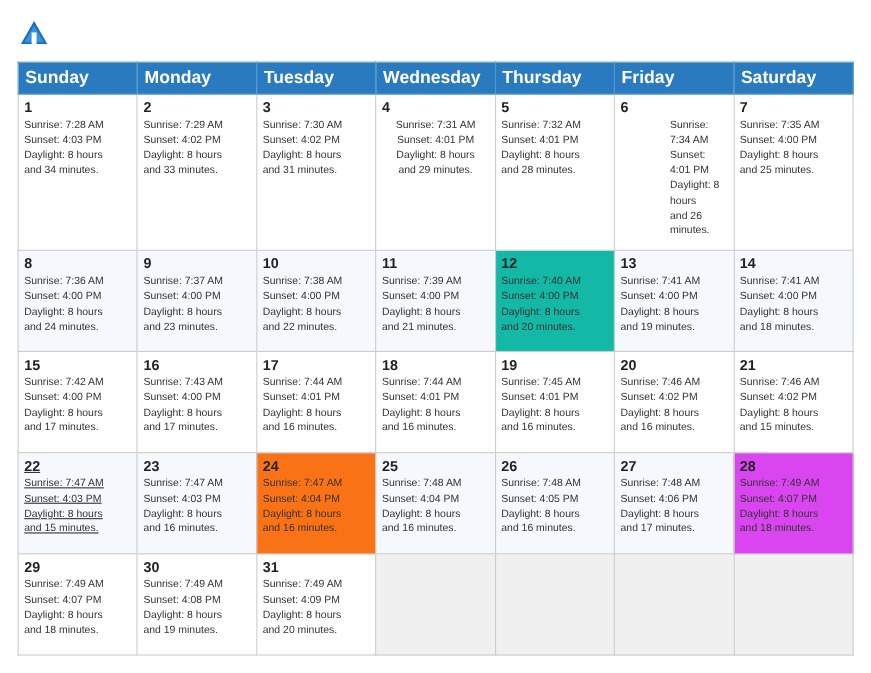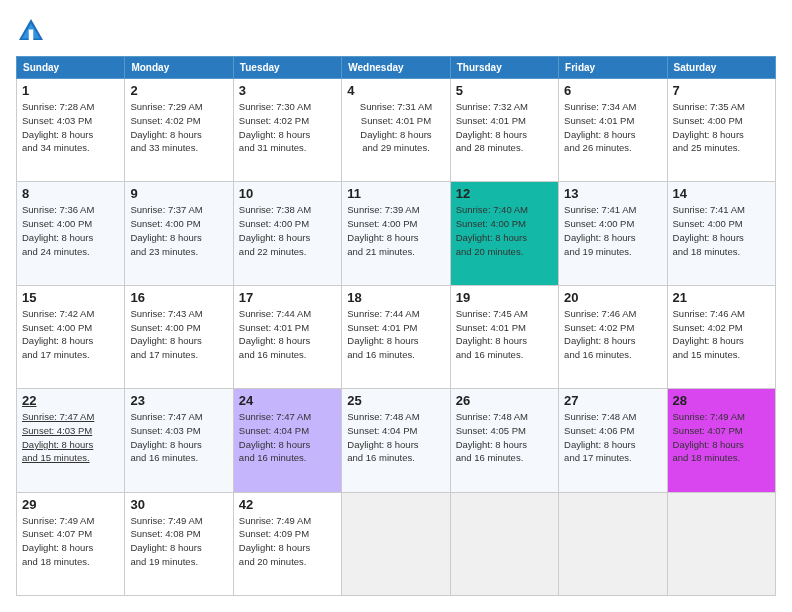--- a/index.html
+++ b/index.html
@@ -56,21 +56,21 @@
     .calendar {
       flex: 1;
       border: 1px solid #ccc;
       border-collapse: collapse;
       width: 100%;
       table-layout: fixed;
     }
     .calendar th {
       background: #2a7abf;
       color: #fff;
-      font-size: 10px;
+      font-size: 16px;
       font-weight: bold;
       text-align: left;
       padding: 5px 6px;
       border: 1px solid #5599cc;
     }
     .calendar td {
       border: 1px solid #ccc;
       vertical-align: top;
       padding: 4px 5px;
       font-size: 10px;
@@ -163,21 +163,21 @@
           </td>
           <td>
             <span class="day-num">5</span>
             <div class="day-info" style="white-space: pre-line;">Sunrise: 7:32 AM
 Sunset: 4:01 PM
 Daylight: 8 hours
 and 28 minutes.</div>
           </td>
           <td>
             <span class="day-num">6</span>
-            <div class="day-info" style="white-space: pre-line;">Sunrise: 7:34 AM
+            <div class="day-info" style="white-space: pre-line; margin-left: 45px;">Sunrise: 7:34 AM
 Sunset: 4:01 PM
 Daylight: 8 hours
 and 26 minutes.</div>
           </td>
           <td>
             <span class="day-num">7</span>
             <div class="day-info" style="white-space: pre-line;">Sunrise: 7:35 AM
 Sunset: 4:00 PM
 Daylight: 8 hours
 and 25 minutes.</div>
@@ -293,21 +293,21 @@
 Daylight: 8 hours
 and 15 minutes.</div>
           </td>
           <td style="background: rgb(245, 248, 252);">
             <span class="day-num">23</span>
             <div class="day-info" style="white-space: pre-line;">Sunrise: 7:47 AM
 Sunset: 4:03 PM
 Daylight: 8 hours
 and 16 minutes.</div>
           </td>
-          <td style="background: #c4b5fd;">
+          <td style="background: #f97316;">
             <span class="day-num">24</span>
             <div class="day-info" style="white-space: pre-line;">Sunrise: 7:47 AM
 Sunset: 4:04 PM
 Daylight: 8 hours
 and 16 minutes.</div>
           </td>
           <td style="background: rgb(245, 248, 252);">
             <span class="day-num">25</span>
             <div class="day-info" style="white-space: pre-line;">Sunrise: 7:48 AM
 Sunset: 4:04 PM
@@ -345,21 +345,21 @@
 and 18 minutes.</div>
           </td>
           <td>
             <span class="day-num">30</span>
             <div class="day-info" style="white-space: pre-line;">Sunrise: 7:49 AM
 Sunset: 4:08 PM
 Daylight: 8 hours
 and 19 minutes.</div>
           </td>
           <td>
-            <span class="day-num">42</span>
+            <span class="day-num">31</span>
             <div class="day-info" style="white-space: pre-line;">Sunrise: 7:49 AM
 Sunset: 4:09 PM
 Daylight: 8 hours
 and 20 minutes.</div>
           </td>
           <td class="empty"></td>
           <td class="empty"></td>
           <td class="empty"></td>
           <td class="empty"></td>
         </tr>

